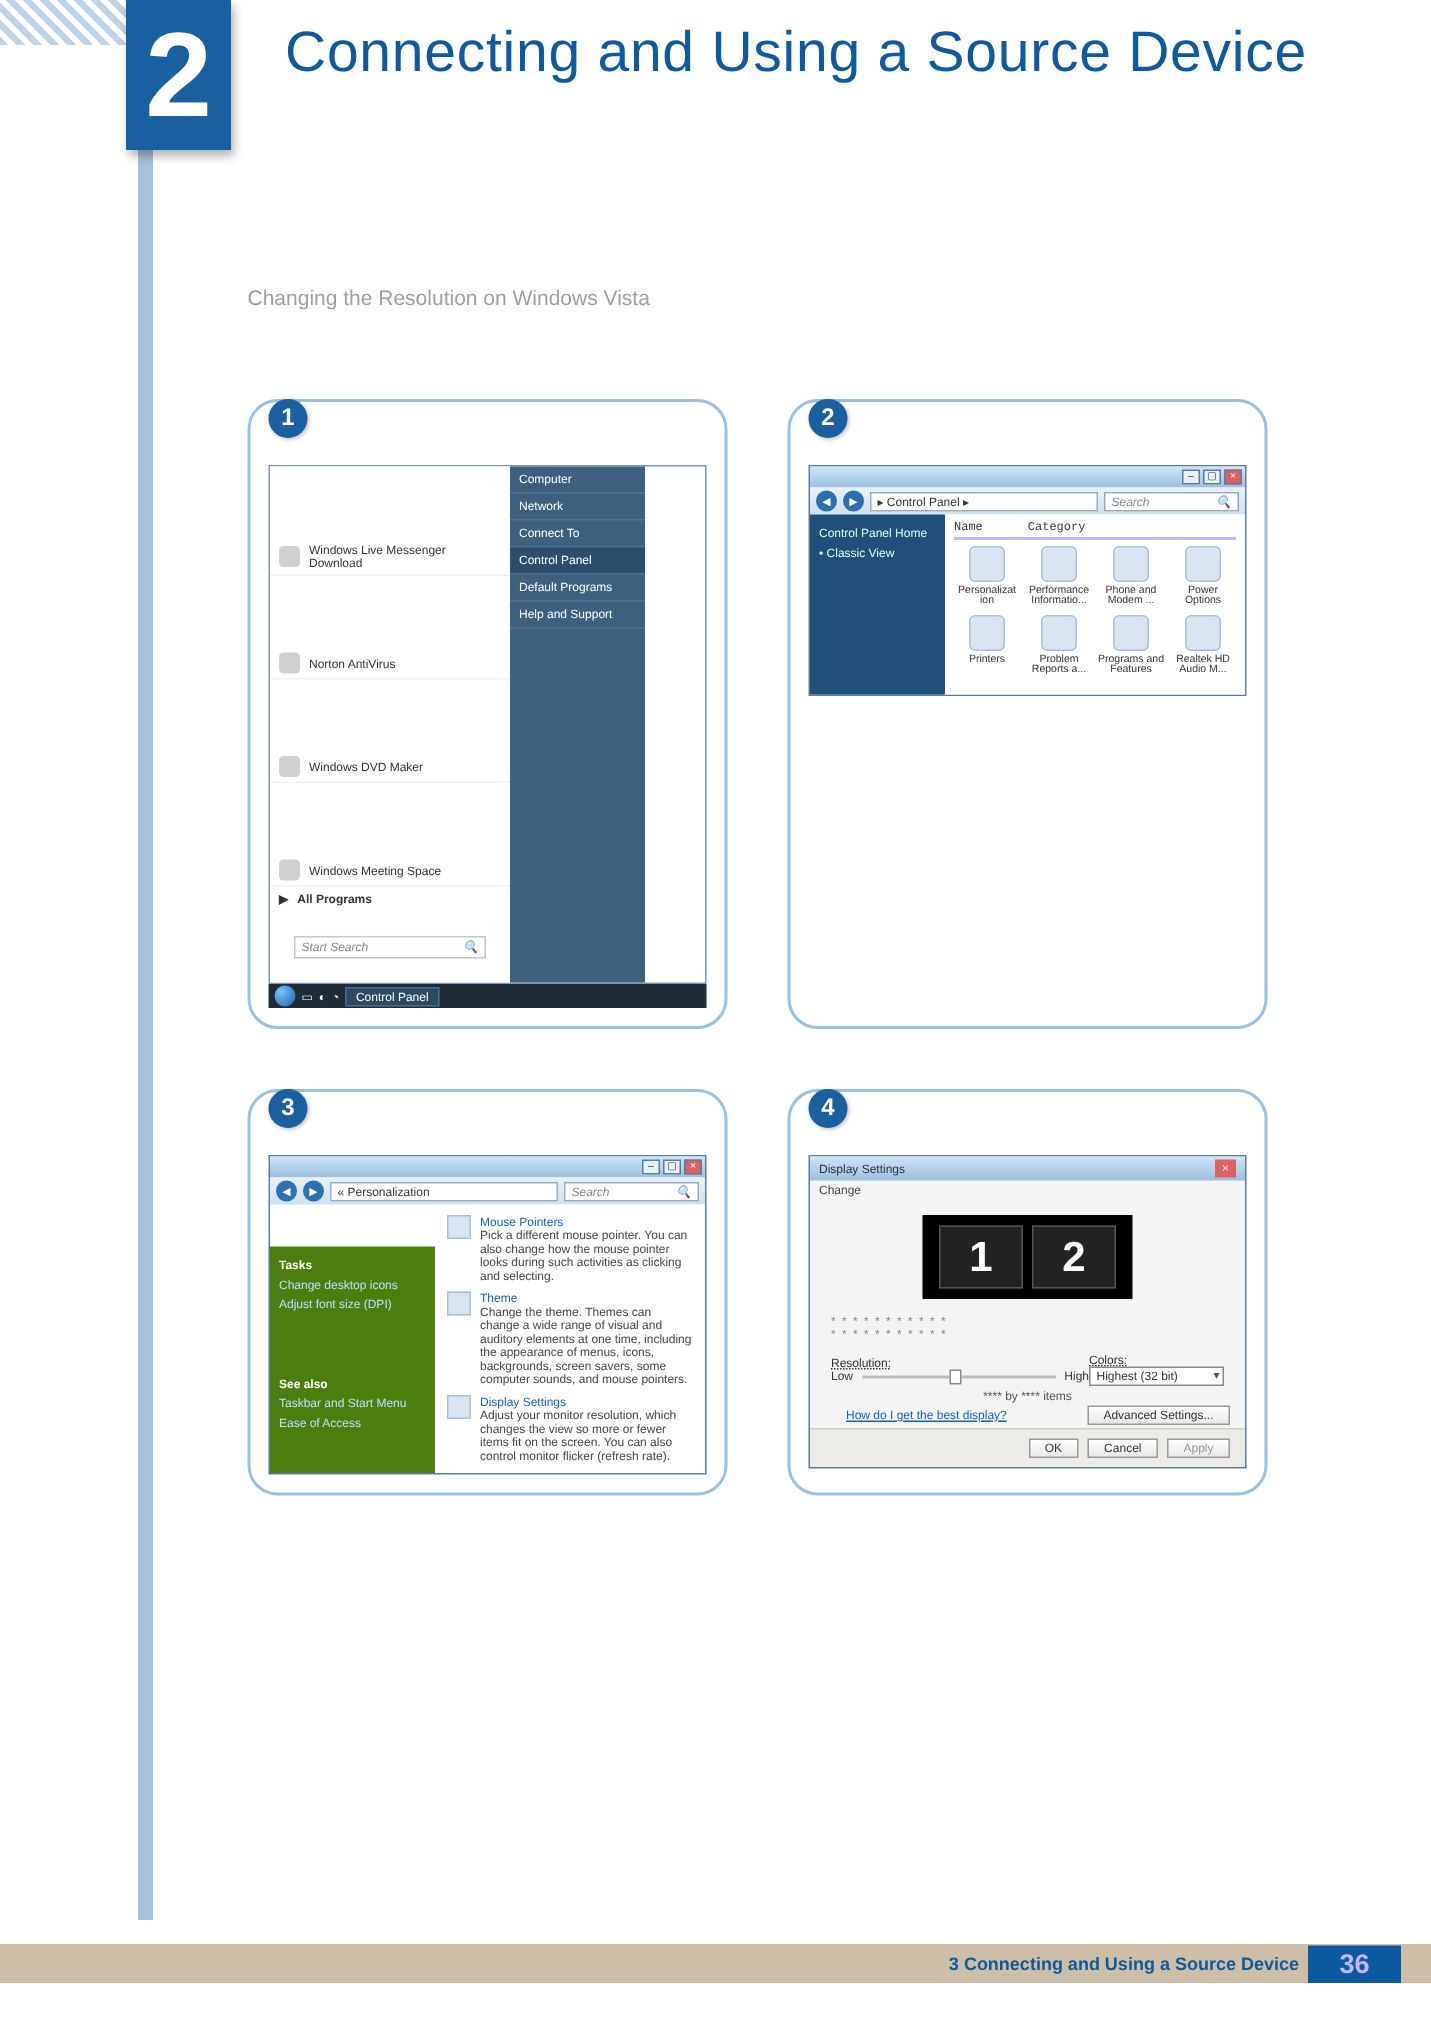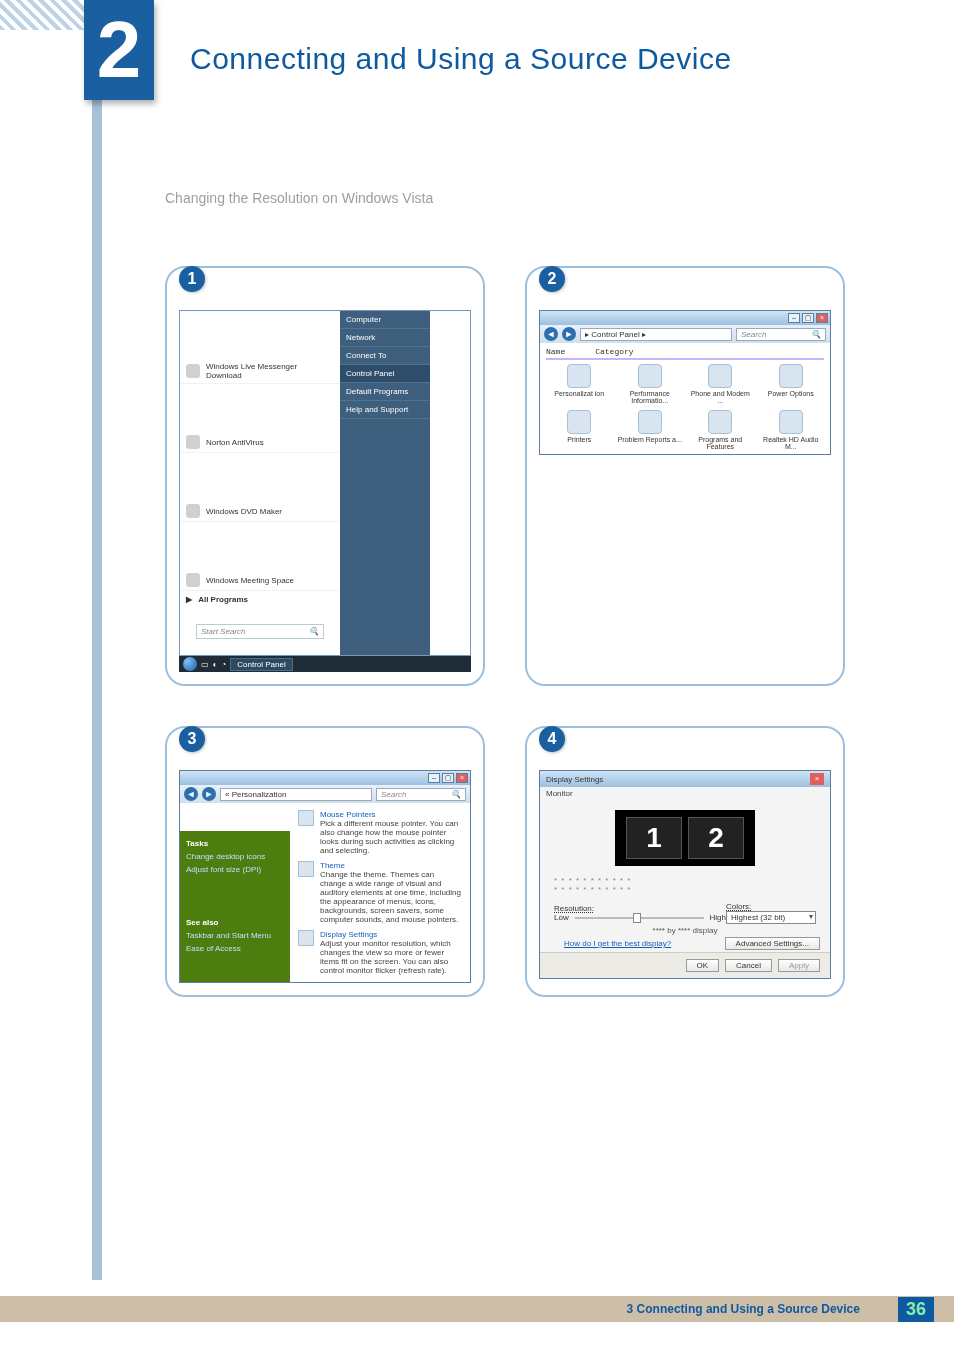--- a/index.html
+++ b/index.html
@@ -31,22 +31,22 @@
     background: #1a5fa0;
     color: #fff;
     font-size: 80px;
     font-weight: bold;
     text-align: center;
     line-height: 100px;
     box-shadow: 2px 4px 6px rgba(0,0,0,.3);
   }
   .chapter-title {
     position: absolute;
-    top: 42px; left: 190px;
-    font-size: 30px;
+    top: 14px; left: 190px;
+    font-size: 38px;
     color: #0e5aa0;
     letter-spacing: .5px;
   }
   .body-area {
     position: absolute;
     top: 190px;
     left: 165px;
     width: 700px;
   }
   .subhead {
@@ -393,25 +393,24 @@
     right: 20px;
     bottom: 28px;
     height: 26px;
     display:flex;
     align-items:center;
     gap: 6px;
   }
   .footer-text { font-size: 12px; color:#0e5aa0; font-weight:bold; }
   .page-badge {
     background:#0e5aa0;
-    color:#86efac;
+    color:#c4b5fd;
     font-size:18px;
     font-weight:bold;
-    padding: 2px 8px;
-    margin-left: 32px;
+    padding: 2px 21px;
   }
 </style>
 </head>
 <body>
 
 <div class="hatch"></div>
 <div class="left-rail"></div>
 <div class="chapter-badge">2</div>
 <div class="chapter-title">Connecting and Using a Source Device</div>
 
@@ -478,20 +477,24 @@
         <div class="cp-nav">
           <div class="cp-navbtn">◄</div>
           <div class="cp-navbtn">►</div>
           <div class="cp-bread">▸ Control Panel ▸</div>
           <div class="cp-search">
             <span>Search</span>
             <span>🔍</span>
           </div>
         </div>
         <div class="cp-body">
+          <div class="cp-side">
+            <div class="cp-side-item">Control Panel Home</div>
+            <div class="cp-side-item active">Classic View</div>
+          </div>
           <div class="cp-main">
             <div class="cp-cols">
               <span>Name</span>
               <span>Category</span>
             </div>
             <div class="cp-grid">
               <div class="cp-cell">
                   <div class="cp-ico"></div>
                   <span>Personalizat
 ion</span>
@@ -590,21 +593,21 @@
       </div>
     </div>
 
     <div class="panel" style="min-height:270px;">
       <div class="step-badge">4</div>
       <div class="dlg">
         <div class="dlg-title">
           <span>Display Settings</span>
           <div class="x">×</div>
         </div>
-        <div class="dlg-tabs">Monitor</div>
+        <div class="dlg-tabs">Change</div>
         <div class="monitors">
           <div class="mon">1</div>
           <div class="mon">2</div>
         </div>
         <div class="stars">* * * * * * * * * * *</div>
         <div class="stars">* * * * * * * * * * *</div>
         <div class="dlg-row" style="margin-top:6px;">
           <div style="flex:1">
             <label>Resolution:</label>
             <div style="display:flex;align-items:center;">
@@ -614,21 +617,21 @@
                   <div class="slider-thumb"></div>
               </div>
               <span>High</span>
             </div>
           </div>
           <div style="width:90px;">
             <label>Colors:</label>
             <div class="dropdown">Highest (32 bit)</div>
           </div>
         </div>
-        <div style="text-align:center;font-size:8px;color:#555;">**** by **** display</div>
+        <div style="text-align:center;font-size:8px;color:#555;">**** by **** items</div>
         <div style="display:flex;justify-content:space-between;align-items:center;padding:0 10px;">
           <div class="dlg-link">How do I get the best display?</div>
           <div class="dlg-btn">Advanced Settings...</div>
         </div>
         <div class="dlg-buttons">
           <div class="dlg-btn">OK</div>
           <div class="dlg-btn">Cancel</div>
           <div class="dlg-btn disabled">Apply</div>
         </div>
       </div>

